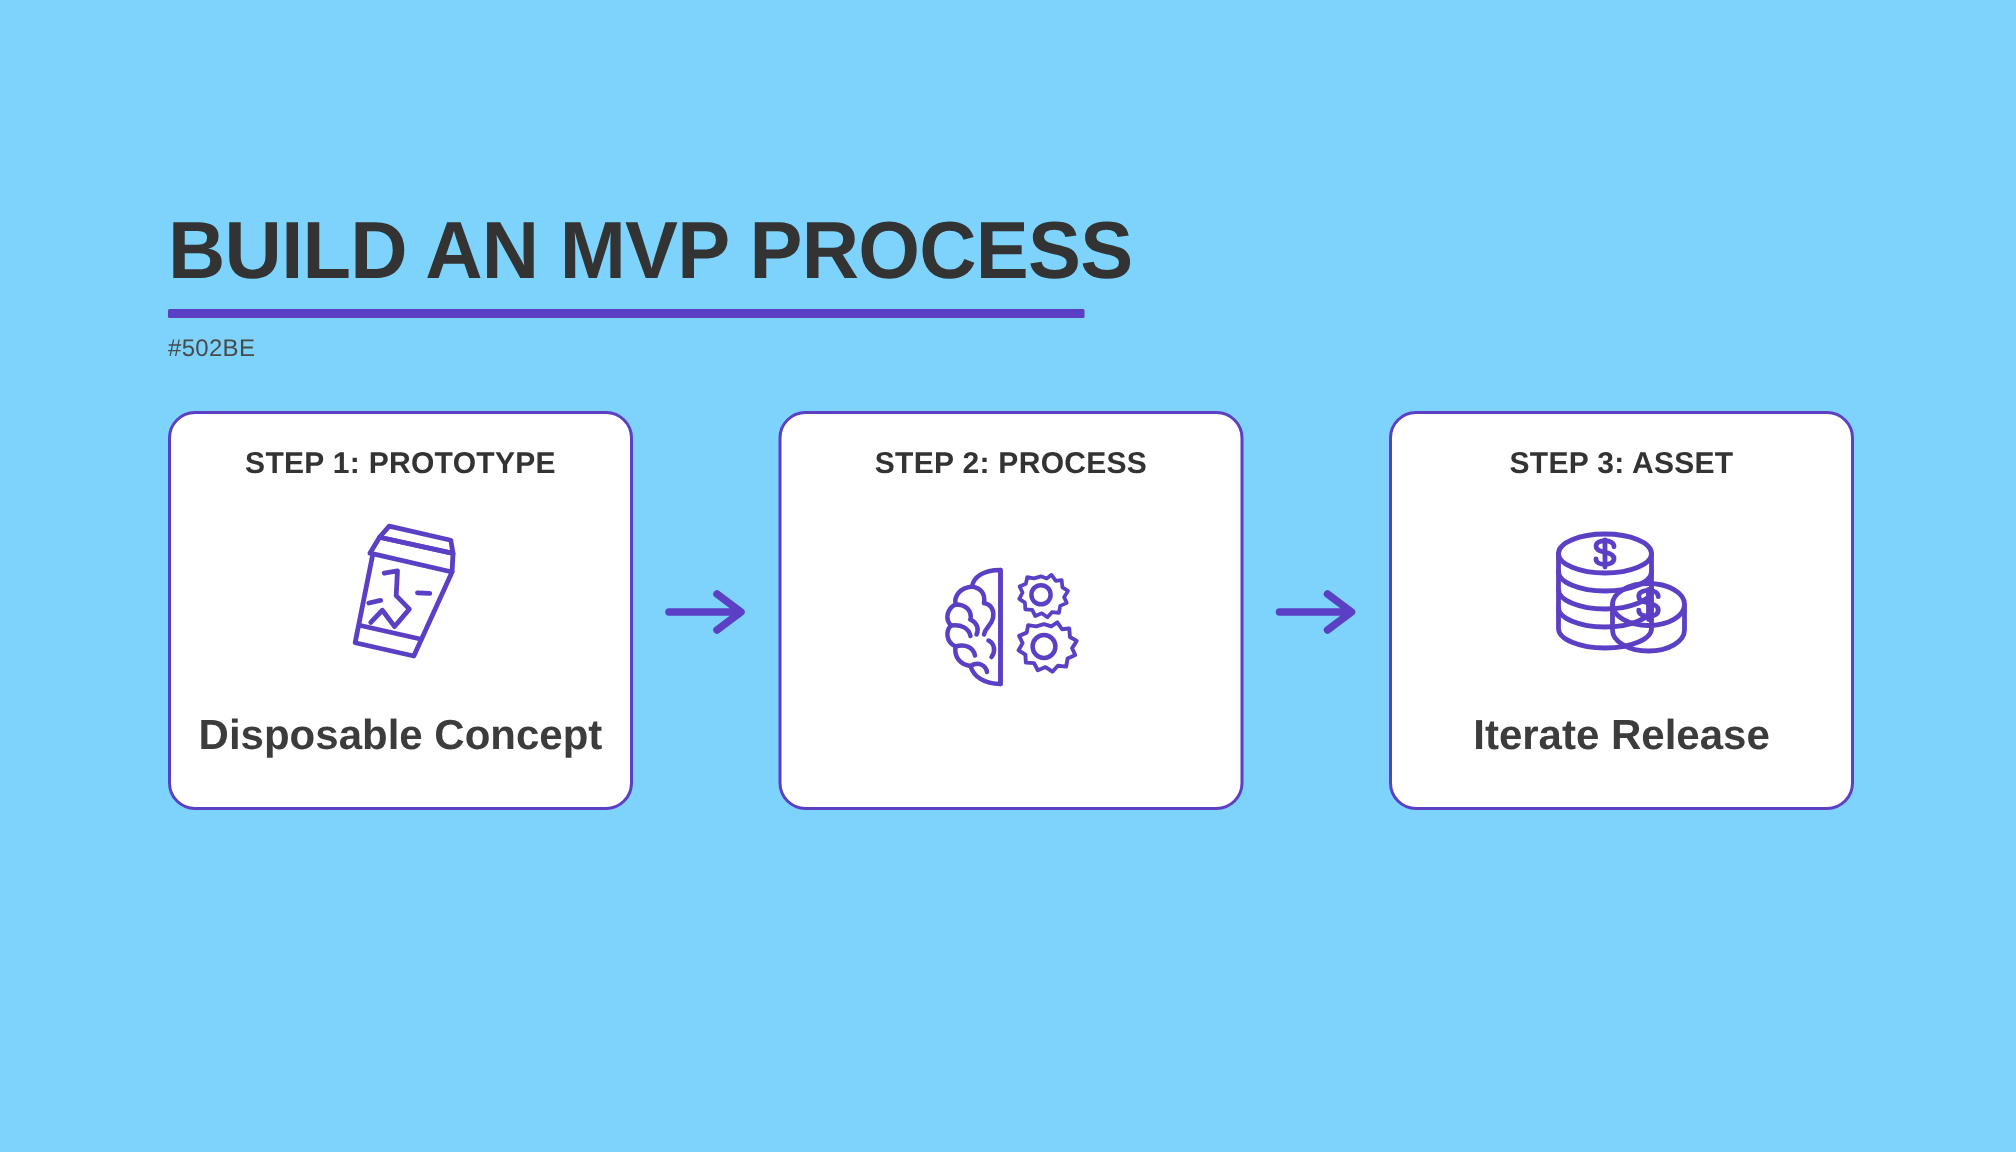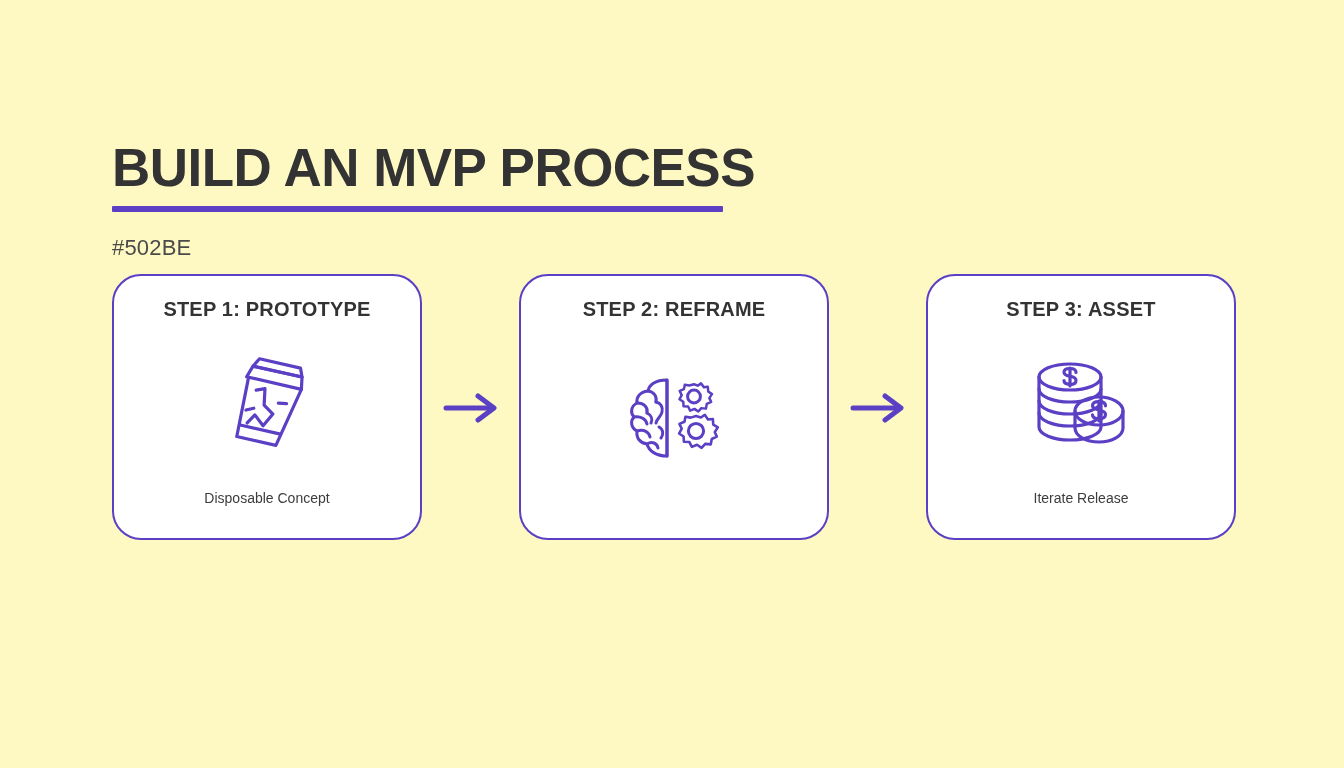--- a/index.html
+++ b/index.html
@@ -11,21 +11,21 @@
     height: 768px;
     background: #ffffff;
     font-family: "Liberation Sans", sans-serif;
     overflow: hidden;
     position: relative;
   }
 
   .slide {
     position: absolute;
     inset: 0;
-    background: #fef9c3;
+    background: #7dd3fc;
   }
 
   
   .header {
     position: absolute;
     left: 112px;
     top: 140px;
     width: 700px;
   }
   .page-title {
@@ -41,22 +41,22 @@
     transform-origin: left center;
   }
   .title-rule {
     margin-top: 12px;
     width: 611px;
     height: 6px;
     background: #5b3fc4;
     border-radius: 1px;
   }
   .page-subtitle {
-    margin-top: 23px;
-    font-size: 22px;
+    margin-top: 12px;
+    font-size: 16px;
     color: #4a4a4a;
     font-family: "Liberation Sans", sans-serif;
     letter-spacing: 0.2px;
   }
 
   
   .flow {
     position: absolute;
     left: 112px;
     top: 274px;
@@ -66,21 +66,21 @@
     flex-direction: row;
     align-items: stretch;
     justify-content: space-between;
   }
 
   .card {
     width: 310px;
     height: 266px;
     box-sizing: border-box;
     border: 2.5px solid #5b3fc4;
-    border-radius: 29px;
+    border-radius: 18px;
     background: #ffffff;
     display: flex;
     flex-direction: column;
     align-items: center;
     padding: 22px 12px 20px 12px;
   }
 
   .card-title {
     font-size: 20px;
     font-weight: bold;
@@ -95,24 +95,25 @@
     display: flex;
     align-items: center;
     justify-content: center;
     width: 100%;
   }
   .card-icon svg {
     display: block;
   }
 
   .card-caption {
-    font-size: 14px;
+    font-size: 28px;
     color: #3c3c3c;
     white-space: nowrap;
     padding-bottom: 12px;
+    font-weight: bold;
   }
 
   .arrow {
     width: 92px;
     display: flex;
     align-items: center;
     justify-content: center;
   }
   .arrow svg { display: block; }
 </style>
@@ -152,21 +153,21 @@
     </div>
 
     <div class="arrow">
       <svg width="58" height="32" viewBox="0 0 58 32" fill="none" stroke="#5b3fc4" stroke-width="5" stroke-linecap="round" stroke-linejoin="round">
         <path d="M4 16 L50 16"></path>
         <path d="M36 4 L52 16 L36 28"></path>
       </svg>
     </div>
 
     <div class="card">
-      <div class="card-title">STEP 2: REFRAME</div>
+      <div class="card-title">STEP 2: PROCESS</div>
       <div class="card-icon">
         <svg width="100" height="96" viewBox="0 0 100 96" fill="none" stroke="#5b3fc4" stroke-width="3" stroke-linecap="round" stroke-linejoin="round">
 
           <path d="M43 8
                    C31 8 25 13 24 19
                    C16 20 12 25 13 31
                    C7 34 6 41 10 45
                    C6 49 7 56 13 59
                    C12 66 16 71 23 72
                    C25 79 32 84 43 84

